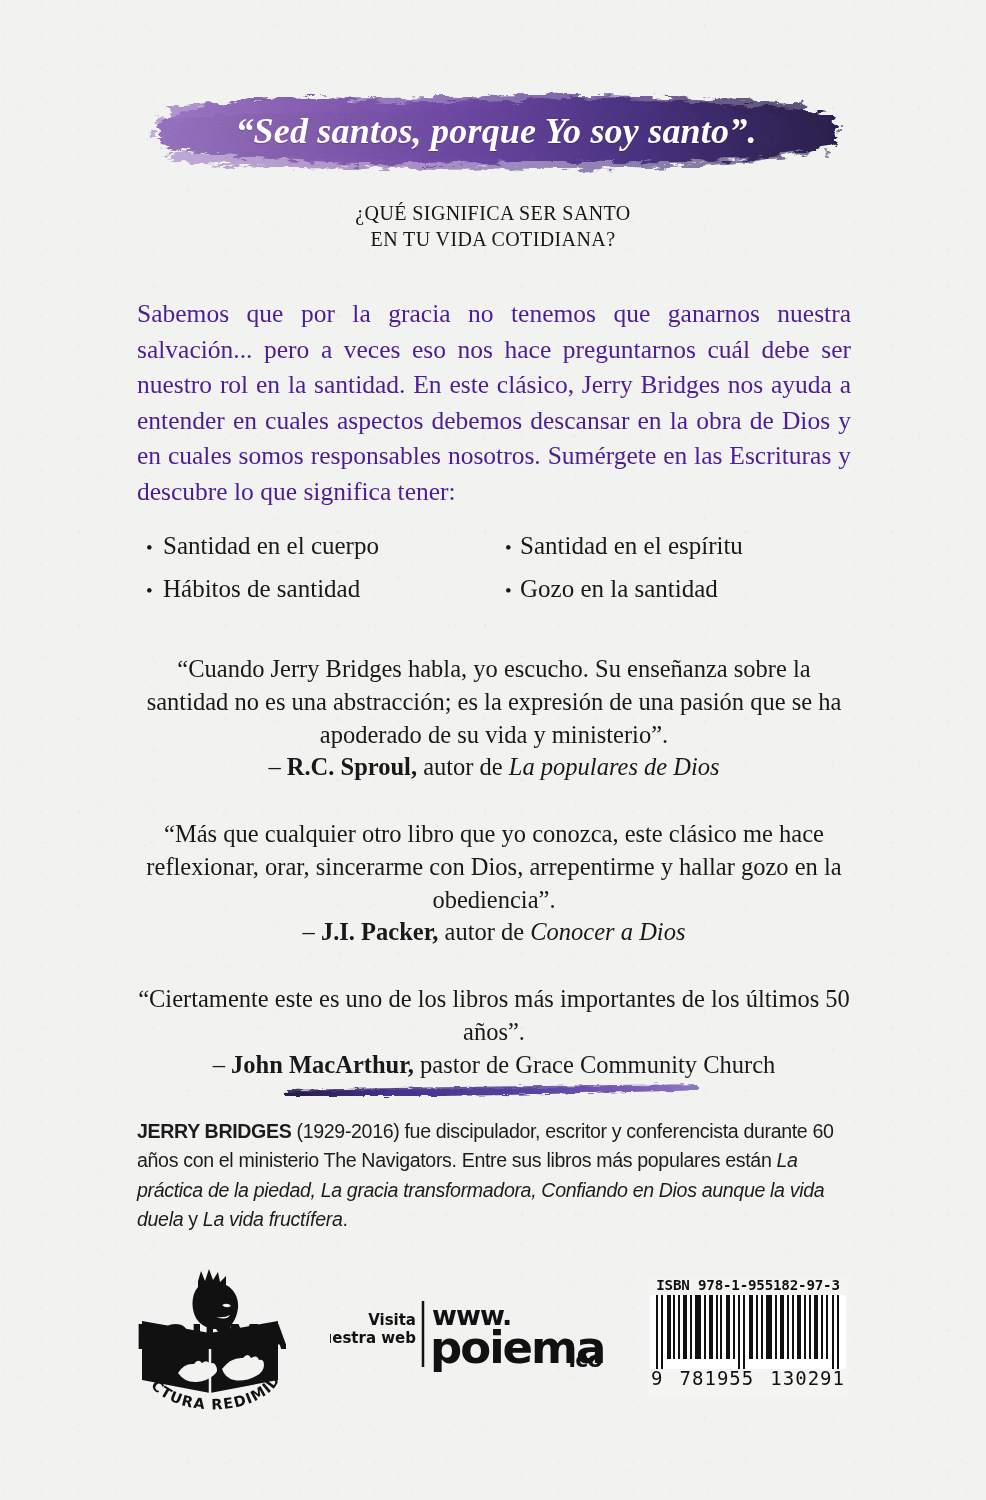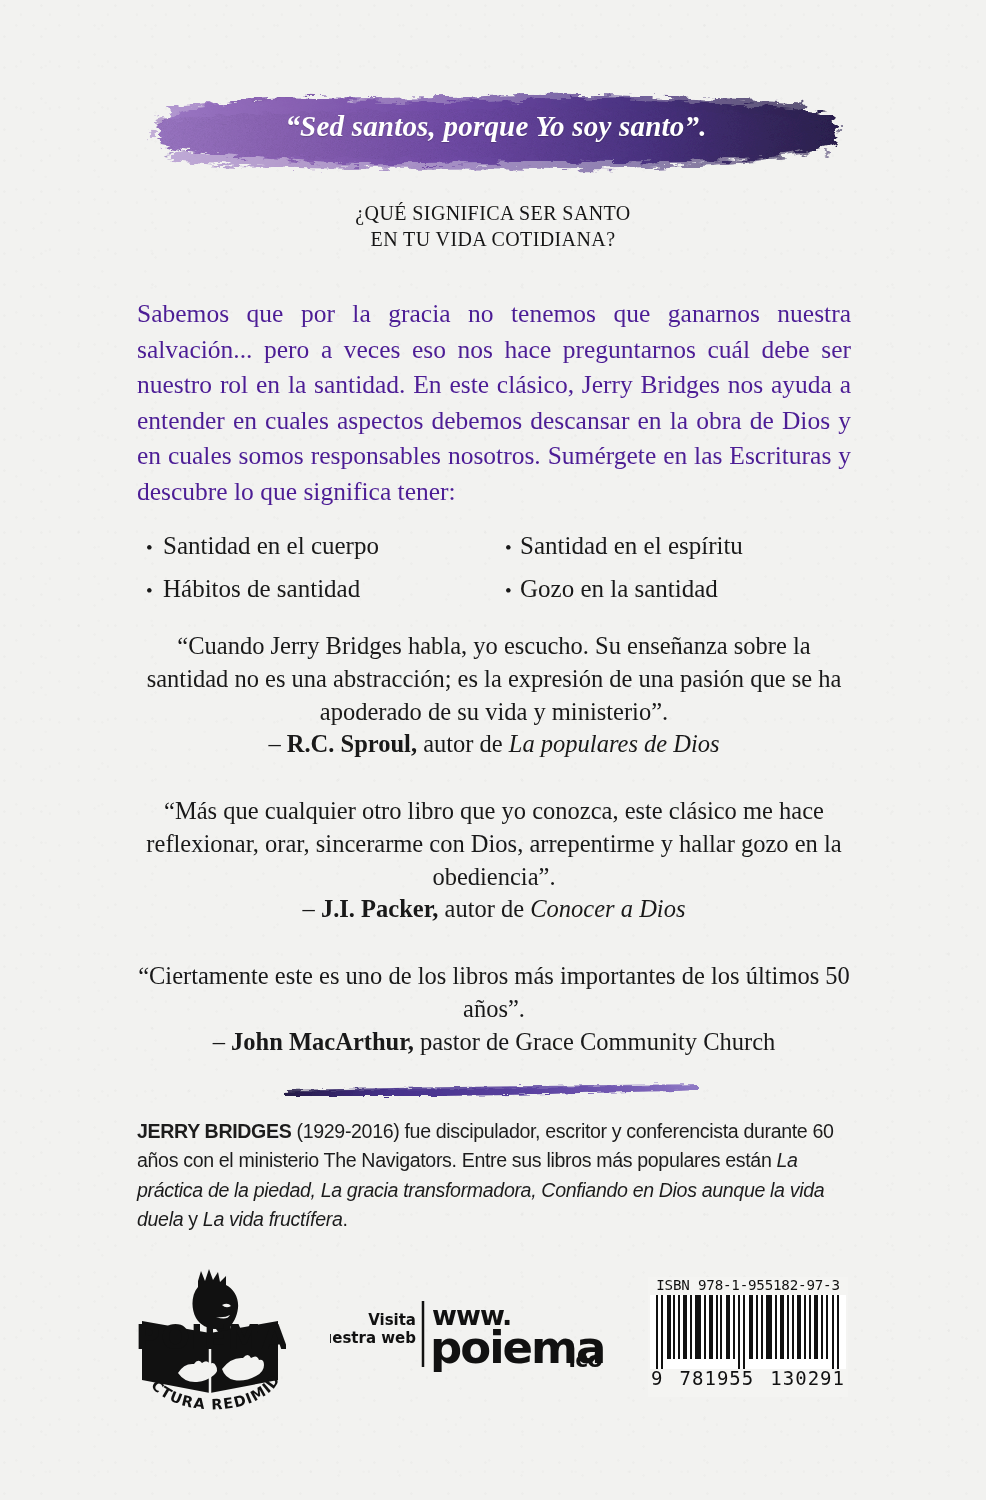--- a/index.html
+++ b/index.html
@@ -40,21 +40,21 @@
     height: 96px;
   }
   .banner svg { display: block; width: 100%; height: 100%; }
   .banner-text {
     position: absolute;
     left: 0; right: 0;
     top: 26px;
     text-align: center;
     font-style: italic;
     font-weight: bold;
-    font-size: 29px;
+    font-size: 36px;
     color: #ffffff;
     letter-spacing: .2px;
     text-shadow: 0 1px 1px rgba(0,0,0,.22);
     padding-left: 6px;
   }
 
   
   .heading {
     position: absolute;
     left: 140px;
@@ -111,21 +111,21 @@
   
   .quote {
     position: absolute;
     left: 137px;
     width: 714px;
     text-align: center;
     font-size: 24.5px;
     line-height: 1.34;
     color: #191919;
   }
-  .quote-body { display: block; }
+  .quote-body { display: block; margin-top: 23px; }
   .attrib { display: block; white-space: nowrap; }
   .attrib .who { font-weight: bold; }
   .attrib .work { font-style: italic; }
 
   #quote-1 { top: 630px; }
   #quote-2 { top: 795px; }
   #quote-3 { top: 960px; }
 
   
   .divider {
@@ -184,20 +184,21 @@
     background: #f4f4f2;
   }
   .isbn-line {
     font-family: "DejaVu Sans Mono", "Liberation Mono", monospace;
     font-size: 14.2px;
     letter-spacing: -0.2px;
     color: #111;
     text-align: center;
     margin: 0 0 2px 0;
     white-space: nowrap;
+    font-weight: bold;
   }
   .barcode-bars { height: 74px; width: 196px; margin: 0 auto; }
   .barcode-bars svg { display: block; width: 100%; height: 100%; }
   .ean-digits {
     font-family: "DejaVu Sans Mono", "Liberation Mono", monospace;
     font-size: 19px;
     color: #111;
     display: flex;
     justify-content: space-between;
     width: 196px;

